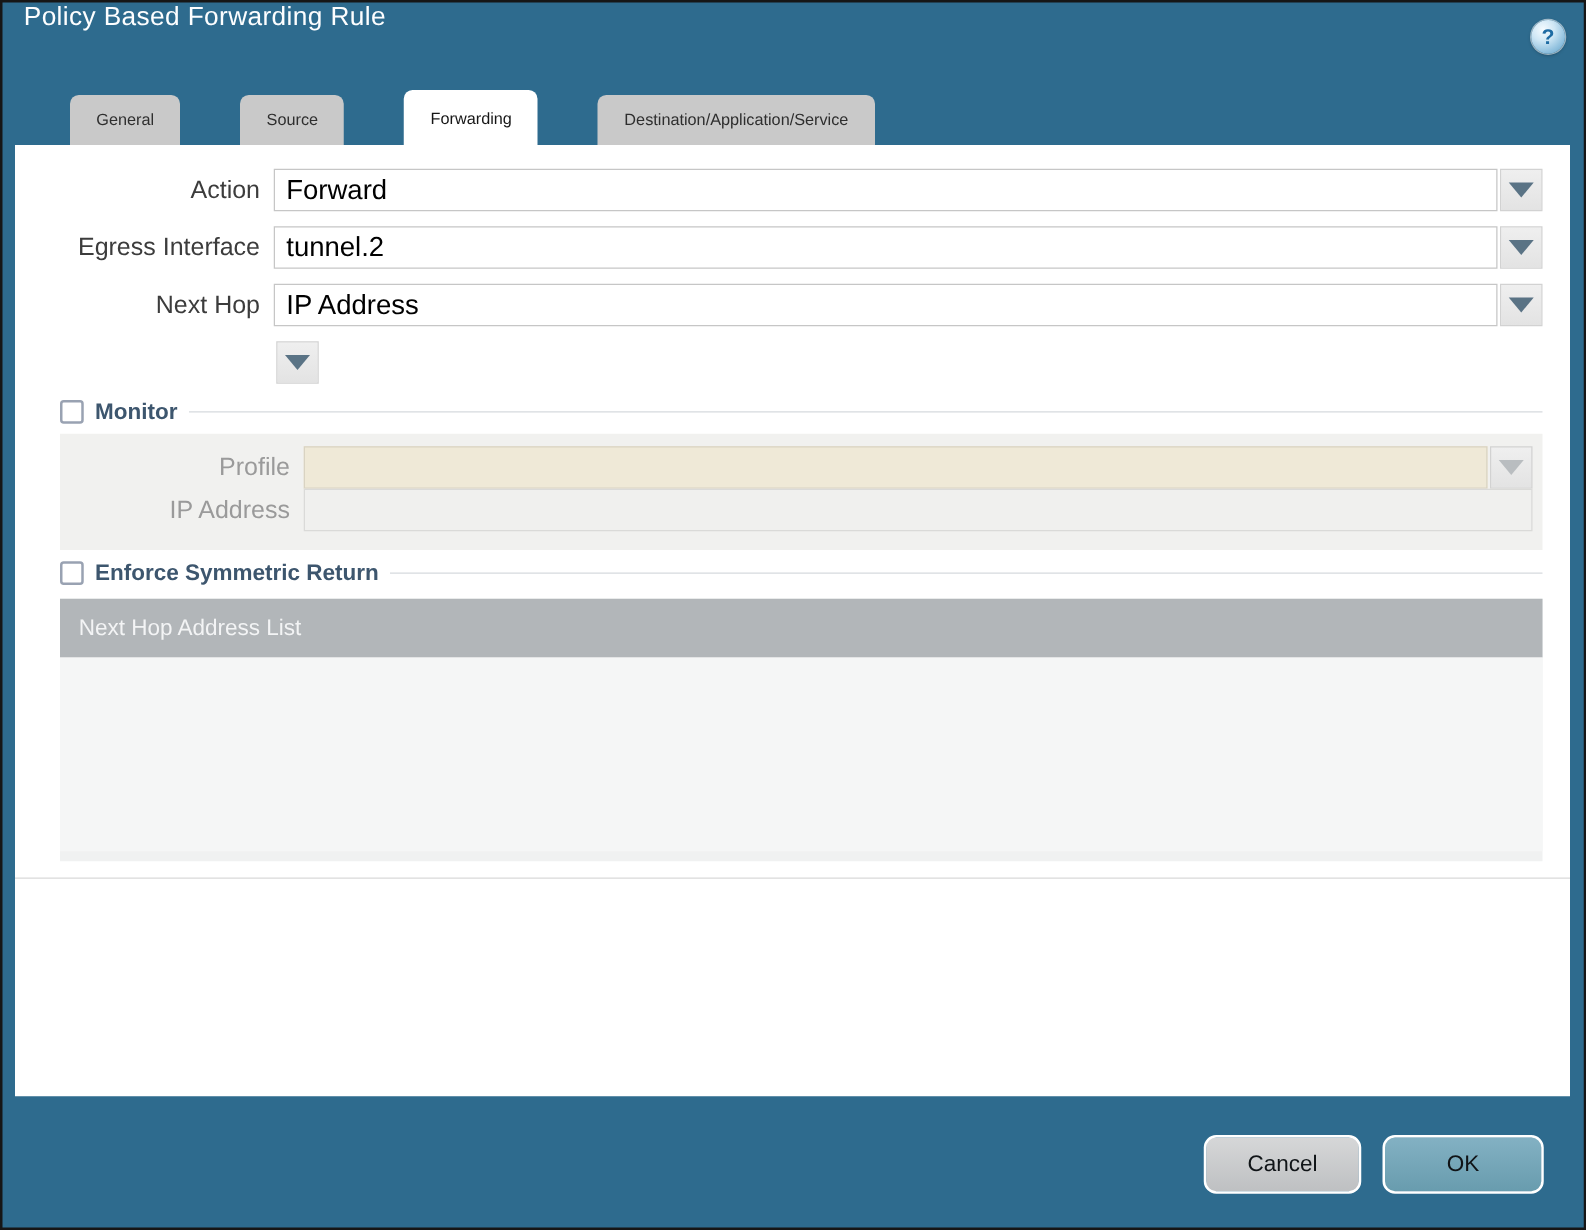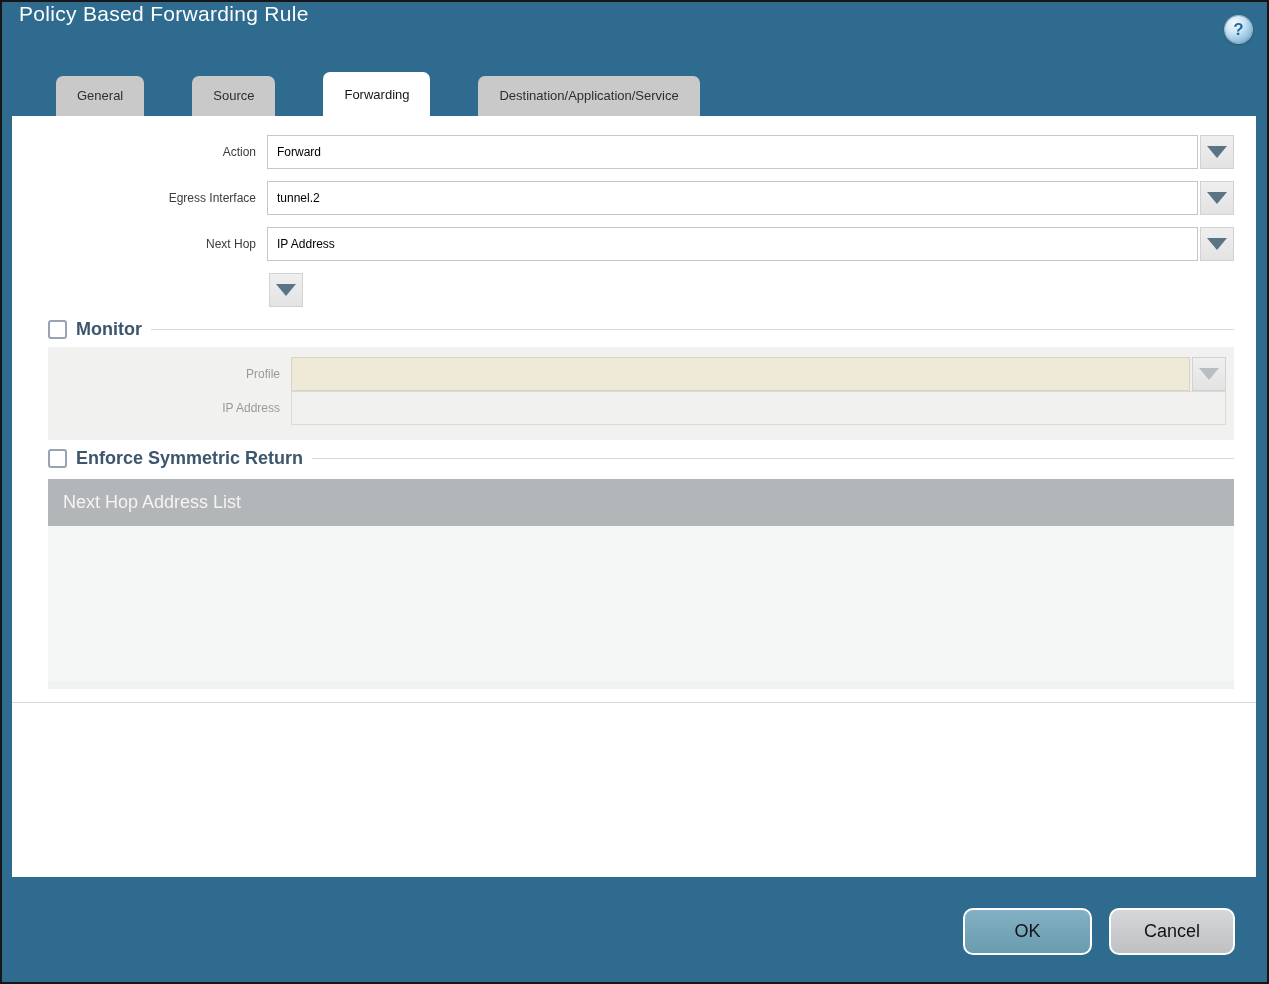--- a/index.html
+++ b/index.html
@@ -34,24 +34,24 @@
   }
   .tab.active { background:#ffffff; color:#161616; padding-top:15px; padding-bottom:14px; }
 
   
   .content {
     background:#ffffff; margin:0 11px 0 10px; height:761px;
     padding-top:19px; position:relative;
   }
 
   .row { display:flex; align-items:center; height:34px; margin:0 22px 12px 0; }
-  .row .lbl { width:207px; flex:none; text-align:right; padding-right:11px; font-size:12px; color:#3c3c3c;margin-left:48px; }
+  .row .lbl { width:207px; flex:none; text-align:right; padding-right:11px; font-size:20px; color:#3c3c3c; }
   .fld {
     flex:1; height:34px; border:1px solid #c6c6c6; background:#fff;
-    font-size:12px; color:#000; display:flex; align-items:center; padding-left:9px;
+    font-size:22px; color:#000; display:flex; align-items:center; padding-left:9px;
     overflow:hidden; white-space:nowrap;text-align:right;
   }
   .dd {
     flex:none; width:34px; height:34px; margin-left:2px;
     background:linear-gradient(#efefef,#e3e3e3); border:1px solid #d2d2d2;
     display:flex; align-items:center; justify-content:center; cursor:pointer;
   }
   .dd .arr { width:0; height:0; border-left:10px solid transparent; border-right:10px solid transparent; border-top:12px solid #5a7385; }
   .dd.disabled .arr { border-top-color:#b9bdc0; }
 
@@ -185,17 +185,17 @@
         <div class="tbody"></div>
       </div>
     </fieldset>
 
     <div class="sep"></div>
 
 
   </div>
 
   <div class="footer">
+    <div class="btn btn-cancel">Cancel</div>
     <div class="btn btn-ok">OK</div>
-    <div class="btn btn-cancel">Cancel</div>
   </div>
 
 </div>
 
 </body></html>

